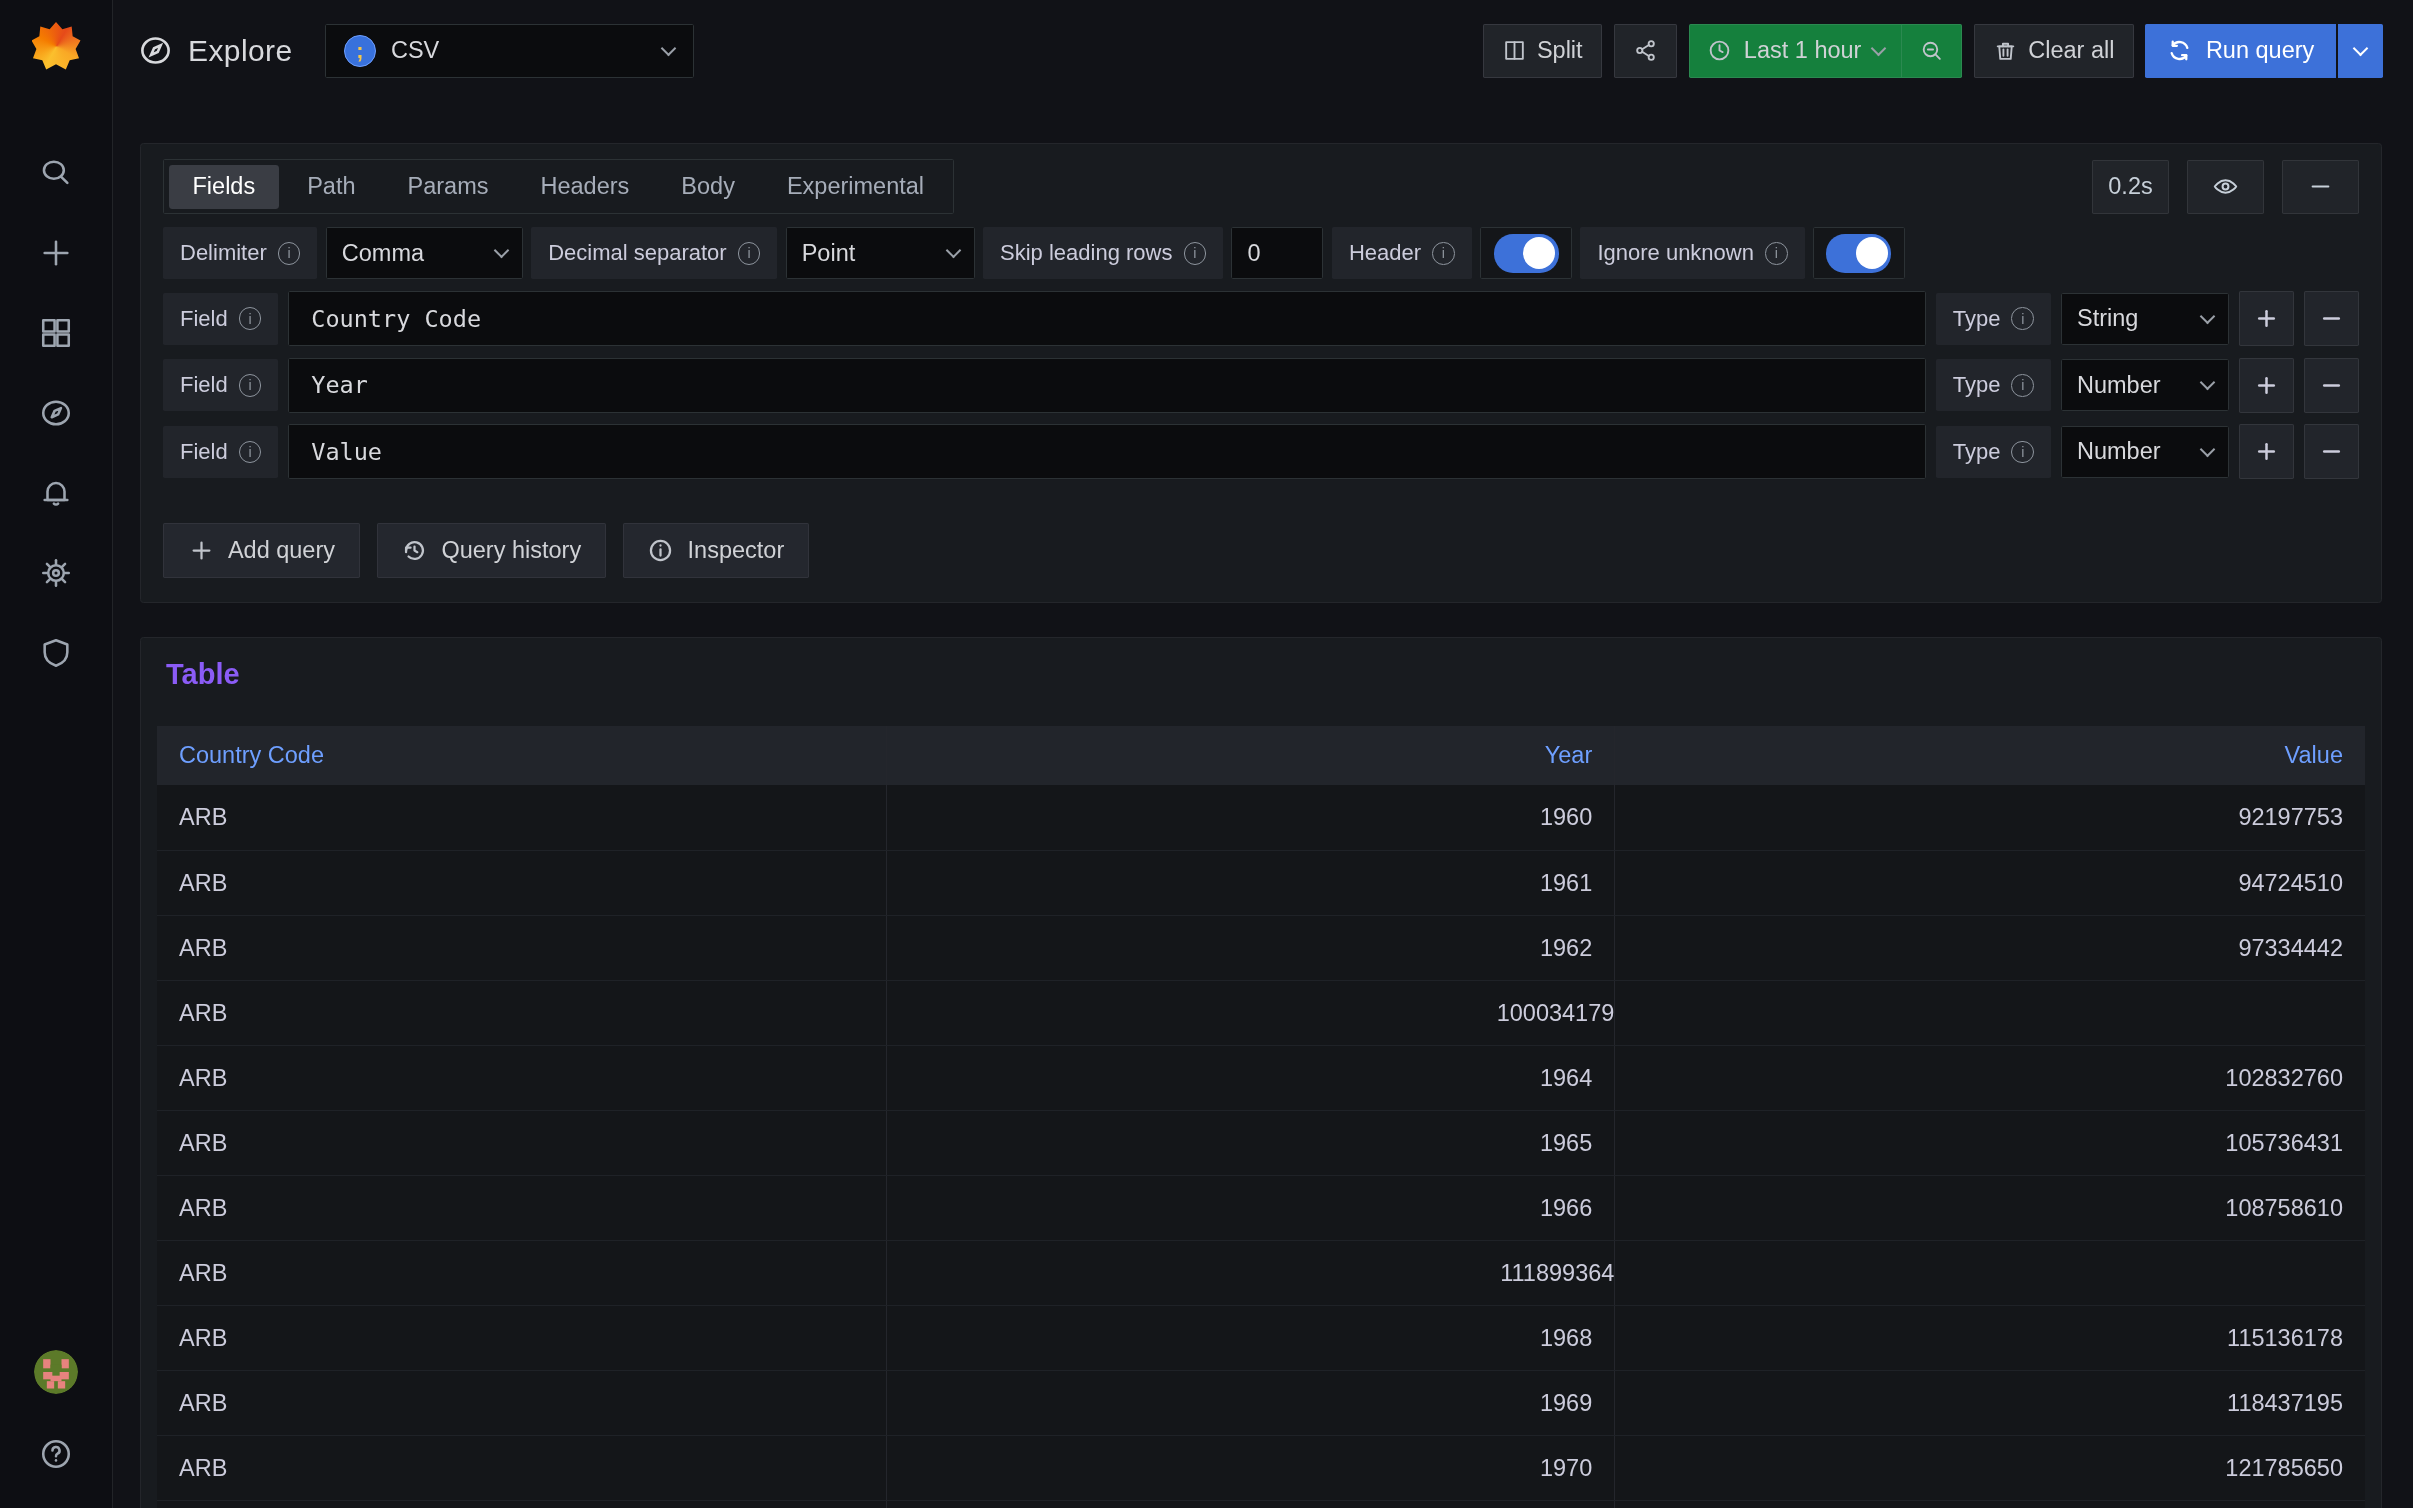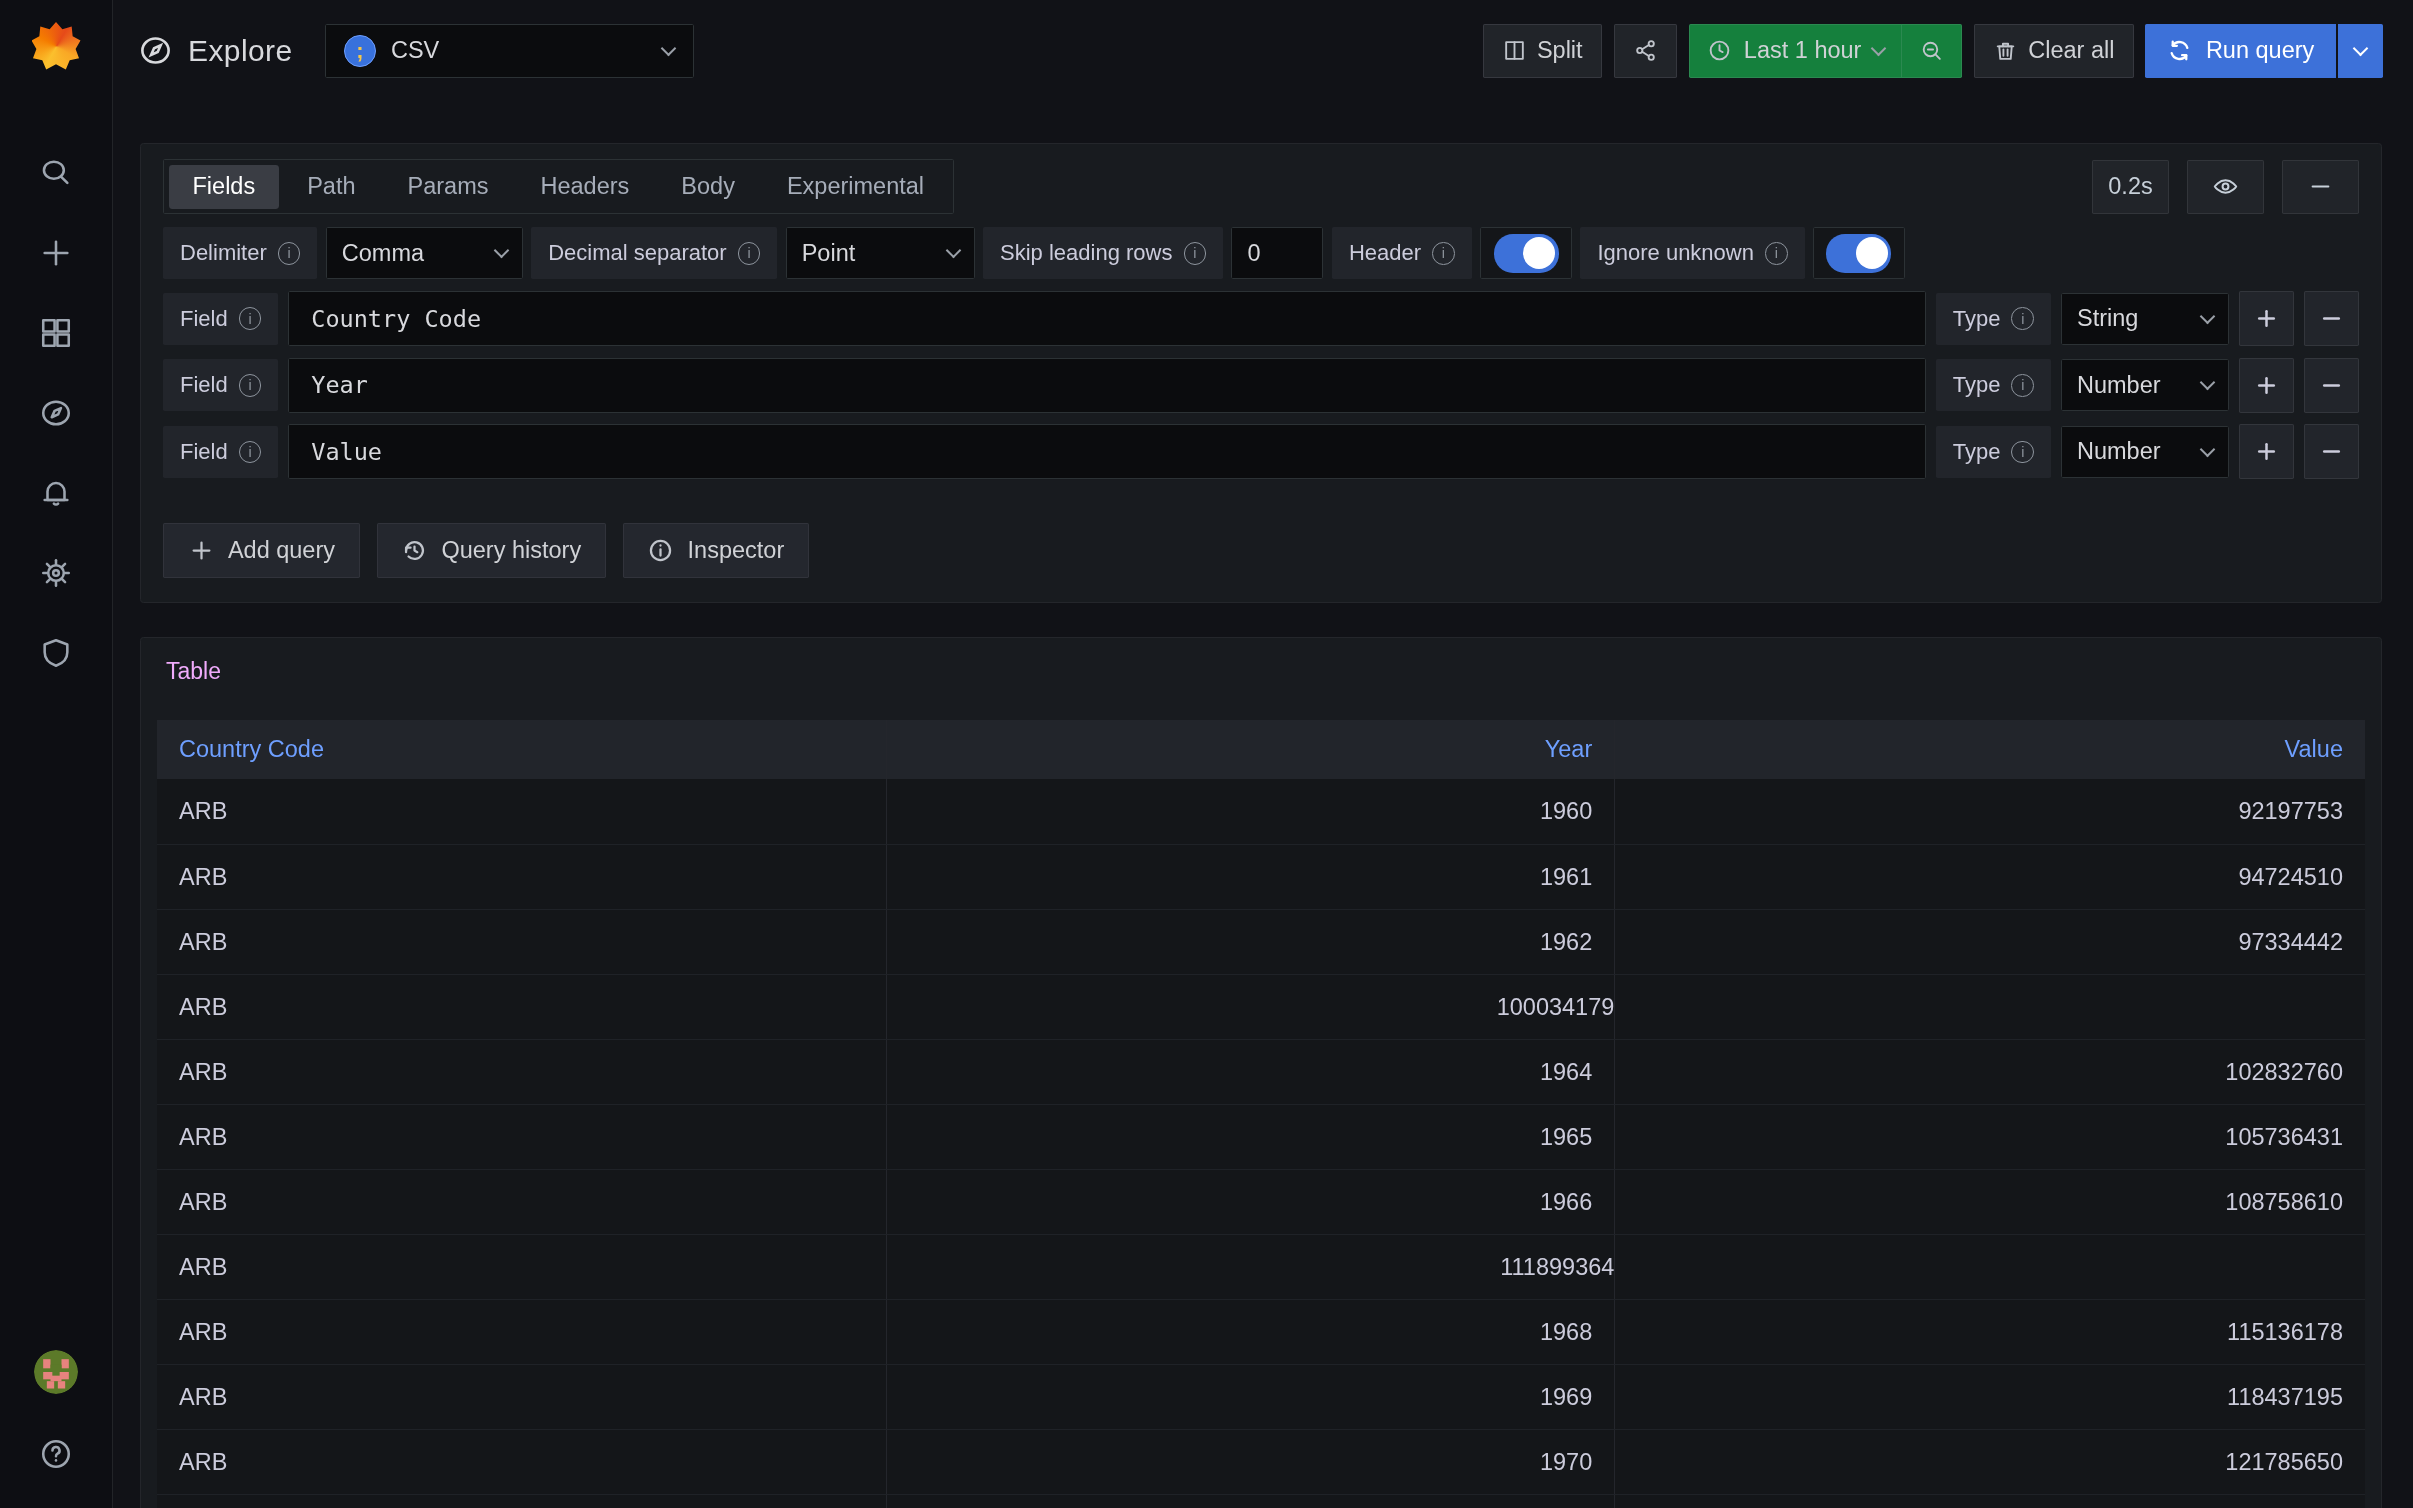--- a/index.html
+++ b/index.html
@@ -130,21 +130,21 @@
     color:#d0d2d6; font-weight:500; cursor:pointer;
   }
   .ftr-btn svg { width:27px; height:27px; stroke:#c0c4cb; fill:none; stroke-width:2; stroke-linecap:round; stroke-linejoin:round; }
 
   
   .table-panel {
     margin:34px 31px 0 27px;
     background:#181b1f; border:0.8px solid #24262b; border-radius:3.4px 3.4px 0 0;
     height:922px;
   }
-  .panel-title { padding:20px 25px 17px 25px; font-weight:400; color:#f0abfc; font-size:23px; }
+  .panel-title { padding:20px 25px 17px 25px; font-weight:700; color:#8b5cf6; font-size:29px; }
   .gtable { margin:18.4px 16px 0 16px; }
   .thead { display:flex; background:#22252b; height:59px; }
   .th { display:flex; align-items:center; padding:0 22px; color:var(--link,#6e9fff); cursor:pointer; }
   .c0 { width:33%; } .c1 { width:33%; justify-content:flex-end; text-align:right; } .c2 { width:34%; justify-content:flex-end; text-align:right; }
   .thead .c1, .thead .c2 { justify-content:flex-end; }
   .tbody { background:#141619; }
   .trow { display:flex; height:65px; border-top:0.8px solid #1f2227; }
   .trow:first-child { border-top:none; }
   .tcell { display:flex; align-items:center; padding:0 22px; color:#ccccdc; }
   .thead, .trow { position:relative; }

